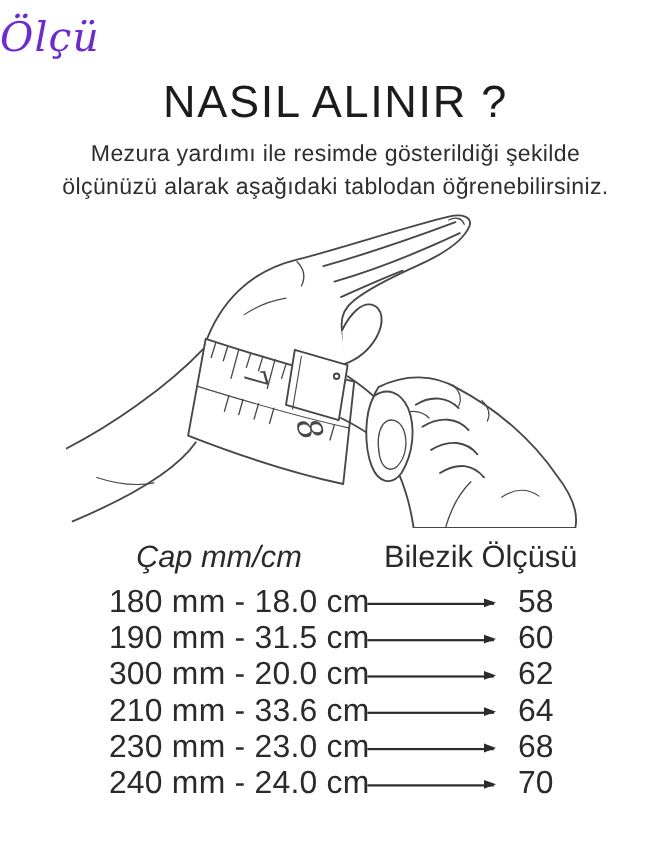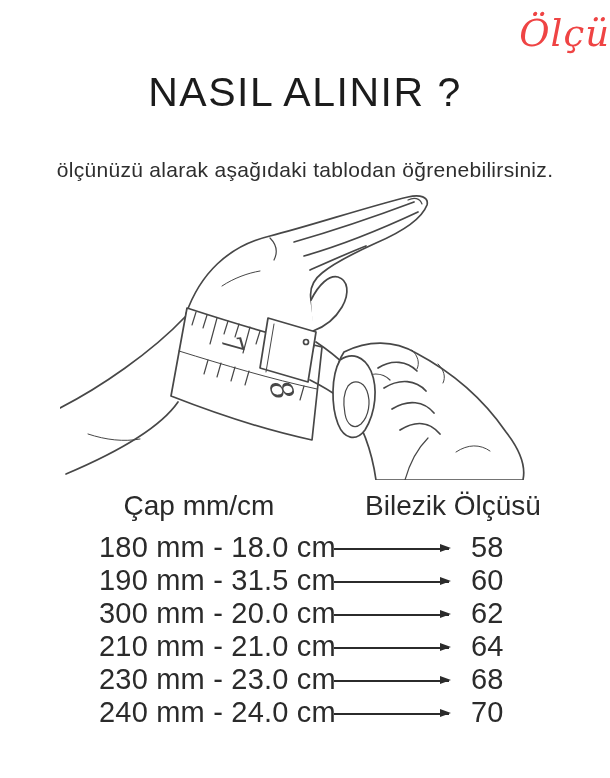--- a/index.html
+++ b/index.html
@@ -7,26 +7,26 @@
     position:relative;
     width:610px;height:778px;
     margin:0 auto;
     background:#ffffff;
     overflow:hidden;
     font-family:"Liberation Sans", sans-serif;
     color:#2b2b2b;
   }
   .script-title{
     margin-top:8px;
-    text-align:right;
+    text-align:left;
     font-family:"DejaVu Serif", serif;
     font-style:italic;
     font-size:37px;
     line-height:52px;
-    color:#ef4444;
+    color:#6d28d9;
     letter-spacing:1px;
   }
   .title{
     margin:10px 0 0 0;
     text-align:center;
     font-size:41px;
     line-height:44px;
     font-weight:400;
     letter-spacing:1.5px;
     color:#1c1c1c;
@@ -45,22 +45,22 @@
   }
   .figure svg{display:block;}
   .size-header{
     display:flex;
     width:412px;
     margin:8px auto 0 auto;
     font-size:28px;
     line-height:36px;
     color:#2a2a2a;
   }
-  .size-header .h-left{width:200px;text-align:center;}
-  .size-header .h-right{flex:1;text-align:center;position:relative;left:48px;}
+  .size-header .h-left{width:200px;text-align:center;font-style:italic;}
+  .size-header .h-right{flex:1;text-align:center;position:relative;left:32px;}
   .size-rows{
     width:412px;
     margin:7px auto 0 auto;
   }
   .size-row{
     display:flex;
     align-items:center;
     height:33px;
   }
   .size-row .cap{
@@ -95,21 +95,21 @@
 </head>
 <body>
 
 <div class="page">
 
   <div class="script-title">Ölçü</div>
 
   <h1 class="title">NASIL ALINIR ?</h1>
 
   <p class="desc">
-    <br>
+    <span>Mezura yardımı ile resimde gösterildiği şekilde</span><br>
     <span>ölçünüzü alarak aşağıdaki tablodan öğrenebilirsiniz.</span>
   </p>
 
   <div class="figure">
     <svg viewBox="0 0 490 290" width="490" height="290">
       <g stroke="#474747" stroke-width="1.7" fill="none" stroke-linecap="round" stroke-linejoin="round">
 
         <path d="M-4,220 C40,198 92,162 126,126"></path>
         <path d="M6,284 C58,262 100,238 118,212"></path>
         <path d="M28,244 C46,250 64,252 80,249" stroke-width="1"></path>
@@ -193,21 +193,21 @@
         <span class="val">60</span>
       </div>
 
       <div class="size-row">
         <span class="cap">300 mm - 20.0 cm</span>
         <span class="arrow"></span>
         <span class="val">62</span>
       </div>
 
       <div class="size-row">
-        <span class="cap">210 mm - 21.0 cm</span>
+        <span class="cap">210 mm - 33.6 cm</span>
         <span class="arrow"></span>
         <span class="val">64</span>
       </div>
 
 
       <div class="size-row">
         <span class="cap">230 mm - 23.0 cm</span>
         <span class="arrow"></span>
         <span class="val">68</span>
       </div>

